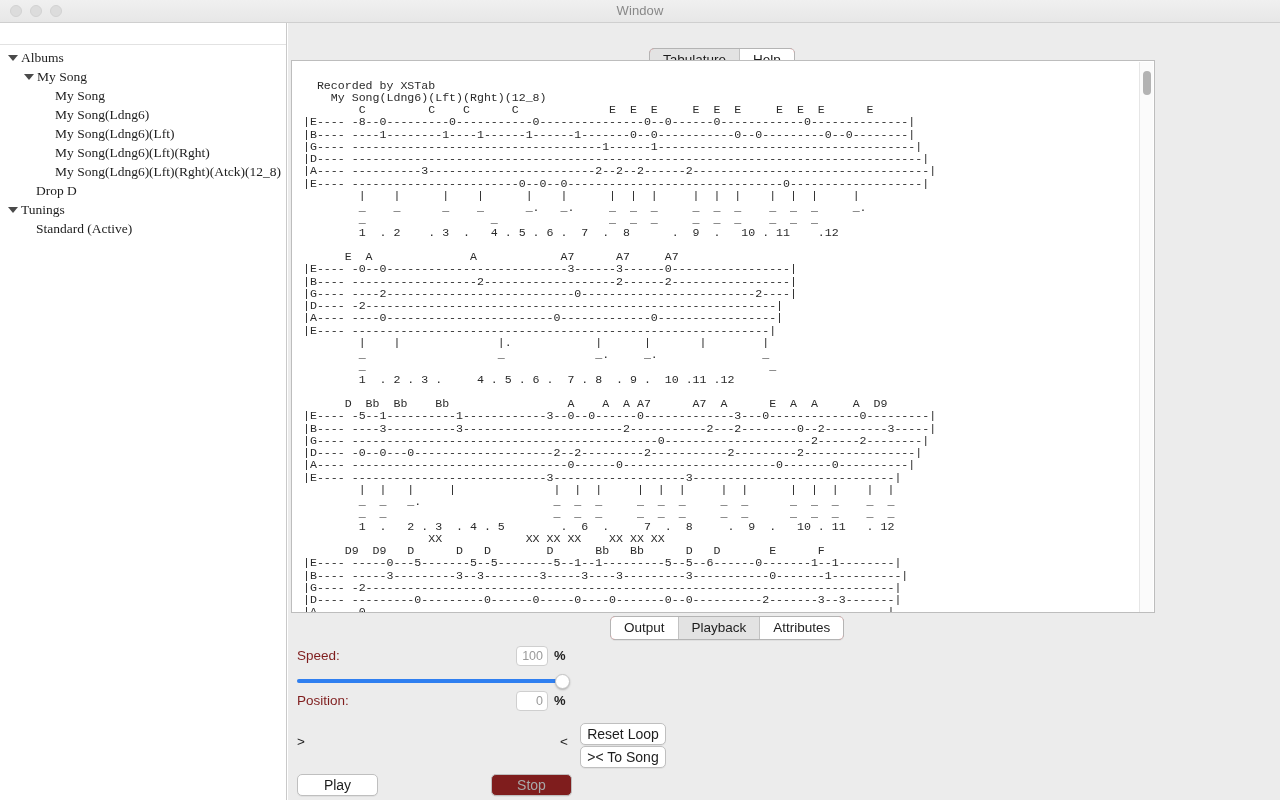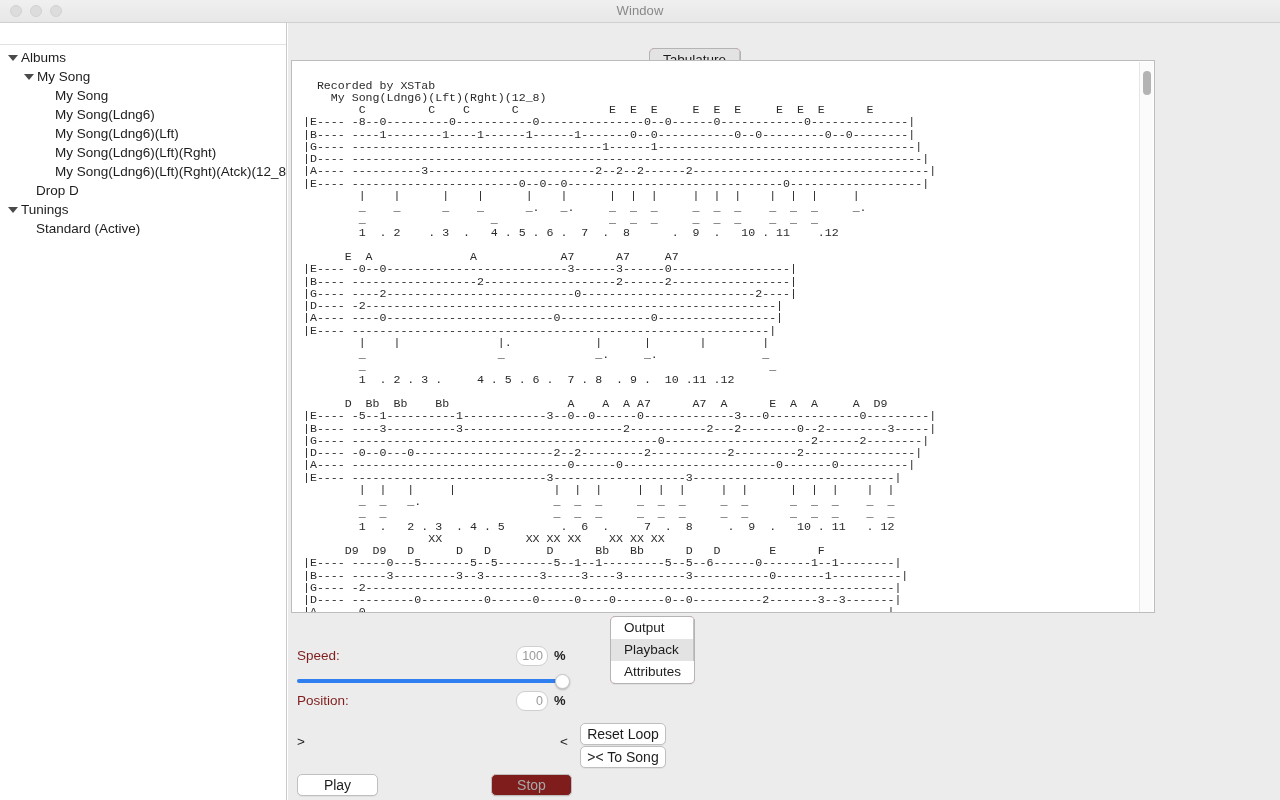--- a/index.html
+++ b/index.html
@@ -54,20 +54,21 @@
     border-bottom: 1px solid #e2e2e2;
   }
   .tree { padding-top: 3px; }
   .tree-row {
     display: flex; align-items: center;
     height: 19px;
     font-size: 13.5px;
     color: #1d1d1d;
     white-space: nowrap;
     overflow: hidden;
+    font-family: Liberation Serif, serif;
   }
   .disclosure {
     width: 11px; height: 11px;
     flex: 0 0 11px;
     position: relative;
     margin-right: 2px;
   }
   .disclosure.open::before {
     content: "";
     position: absolute; left: 0px; top: 3px;
@@ -92,21 +93,20 @@
     background: #ececec;
   }
   .segmented {
     position: absolute;
     display: flex;
     border: 1px solid #b4b4b4;
     border-radius: 5px;
     overflow: hidden;
     background: #ef4444;
     box-shadow: 0 1px 0 rgba(0,0,0,0.05);
-    flex-direction: column;
   }
   .segmented .seg {
     font-size: 13.5px;
     color: #1d1d1d;
     padding: 3px 13px 4px 13px;
     line-height: 15px;
     background: #ffffff;
     border-right: 1px solid #c2c2c2;
     cursor: default;
     white-space: nowrap;
@@ -159,21 +159,21 @@
 
   .lbl {
     position: absolute;
     font-size: 13.5px;
     color: #7f1d1d;
   }
   .numfield {
     position: absolute;
     width: 32px; height: 20px;
     border: 1px solid #cfcfcf;
-    border-radius: 9px;
+    border-radius: 4px;
     background: #ffffff;
     font-family: "Liberation Sans", sans-serif;
     font-size: 12.5px;
     color: #9a9a9a;
     text-align: right;
     padding: 0 4px 0 0;
     line-height: 18px;
   }
   .pct {
     position: absolute;

